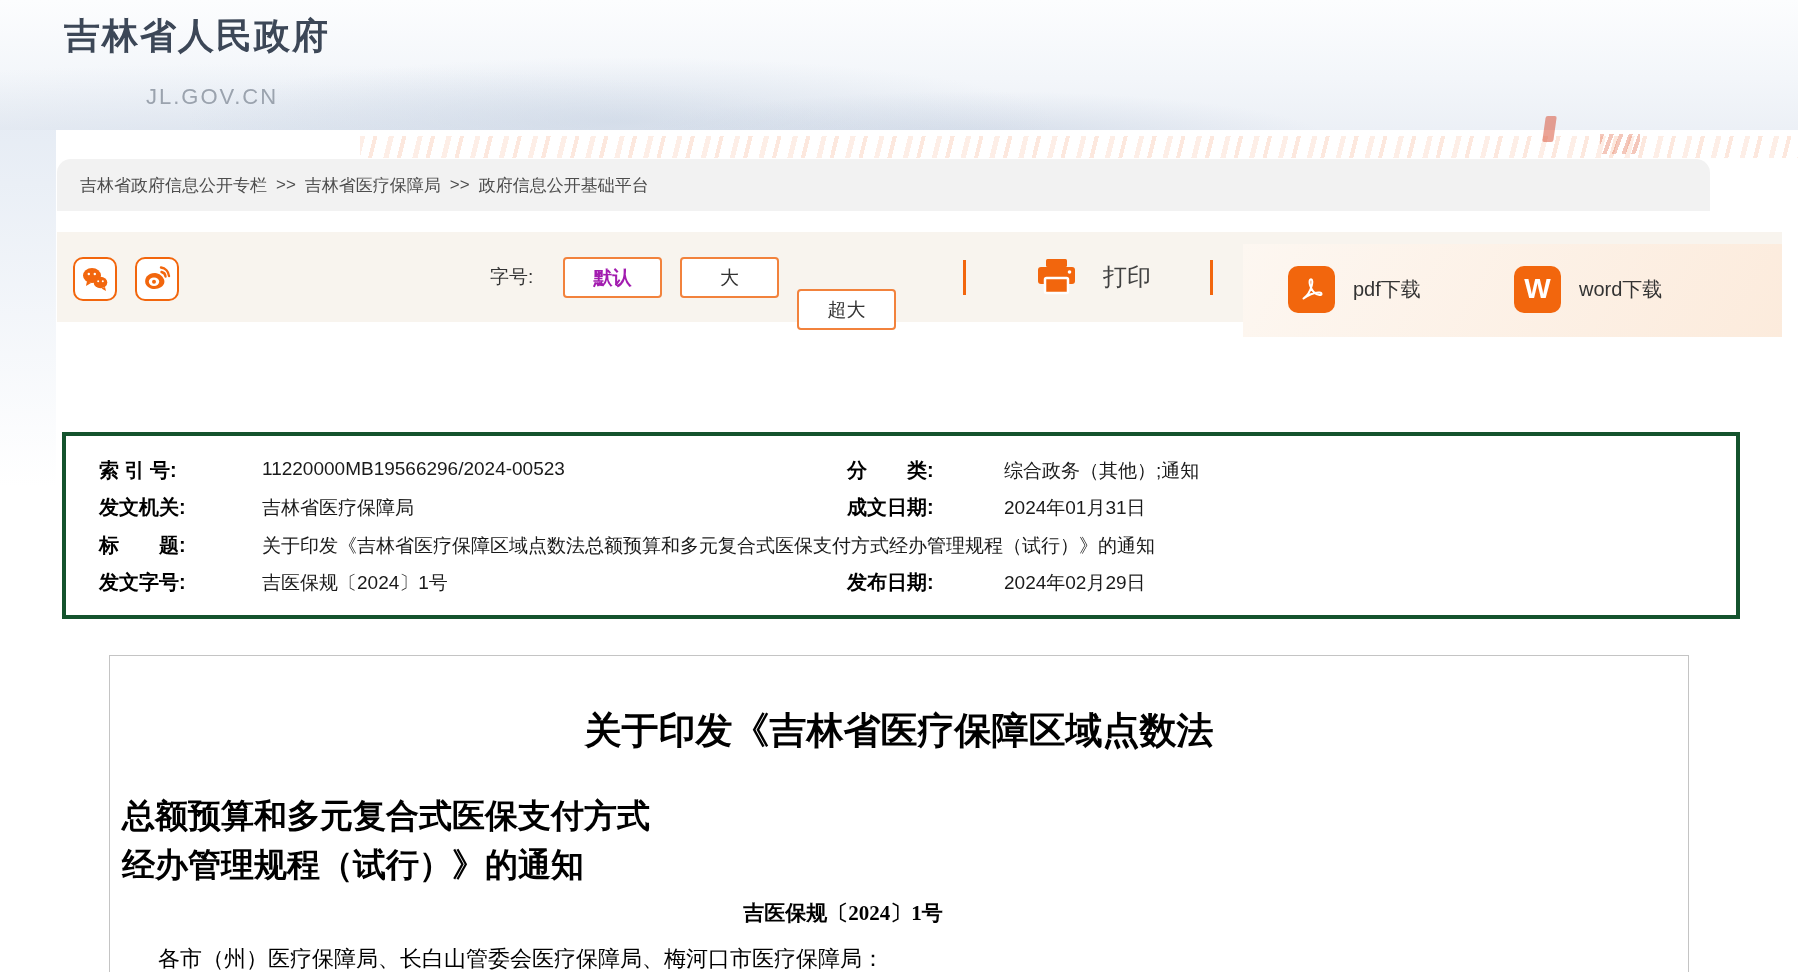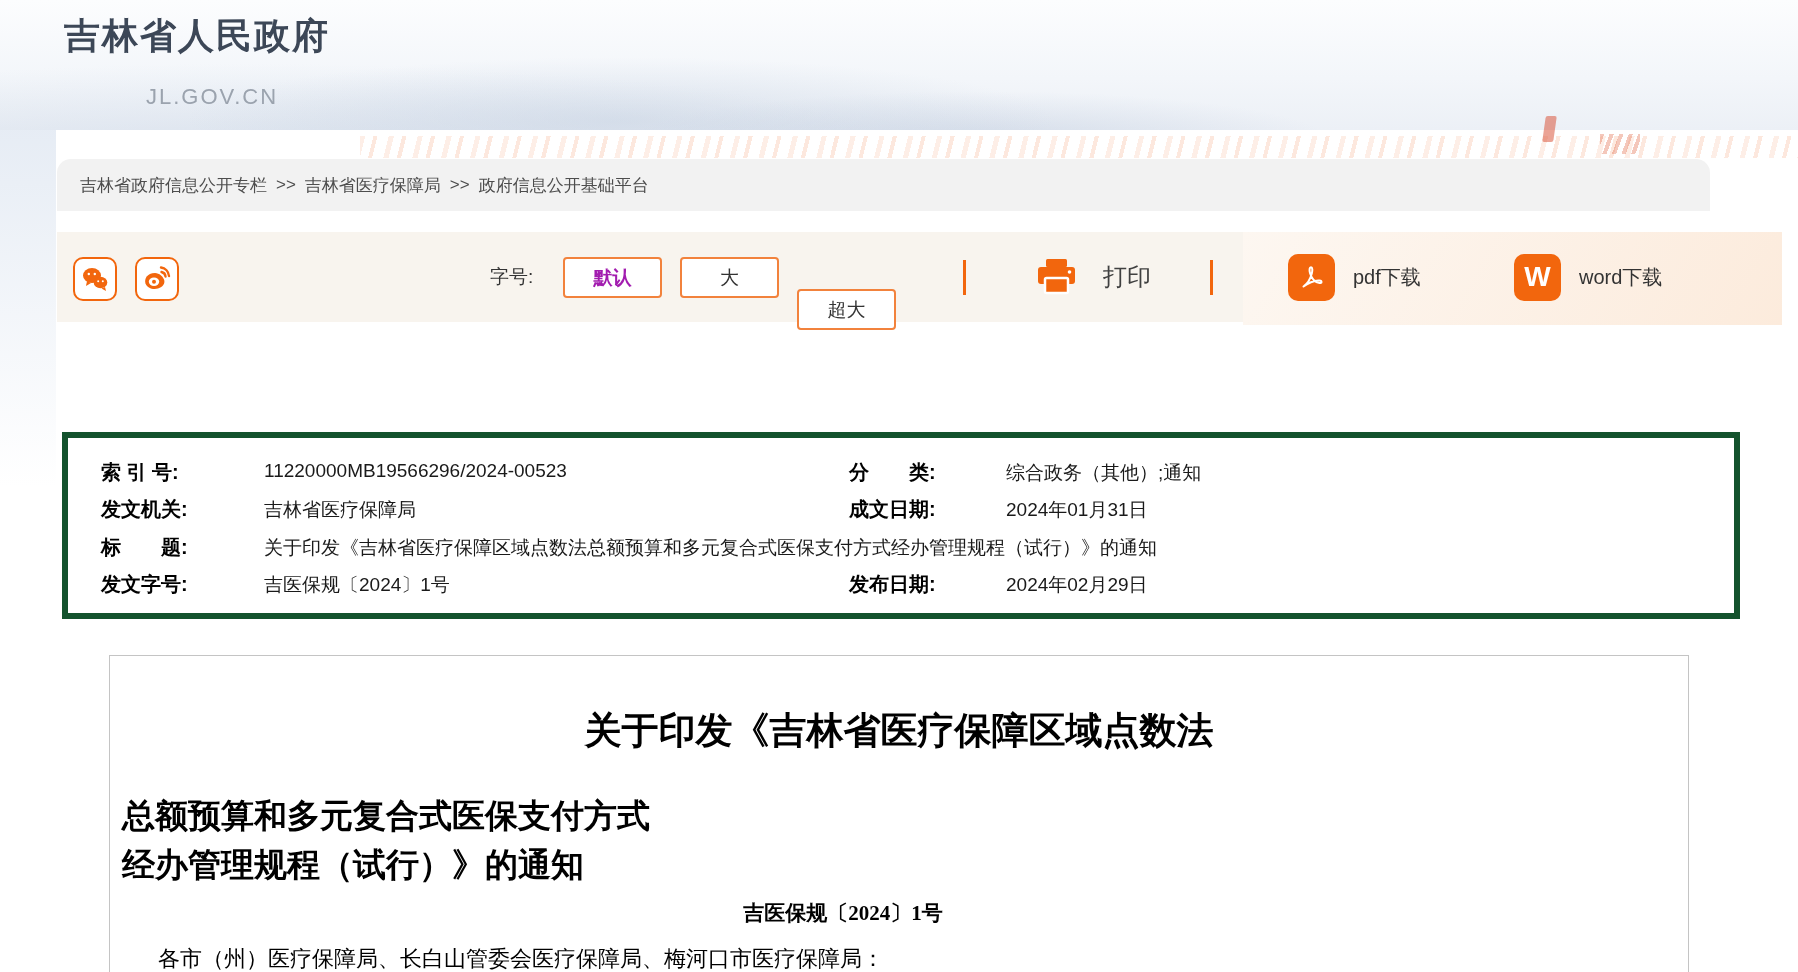--- a/index.html
+++ b/index.html
@@ -82,38 +82,38 @@
   .tool-sep{
     position:absolute;top:28px;width:3px;height:35px;background:#f2660d;
   }
   .sep-1{left:906px;}
   .sep-2{left:1153px;}
   .print-group{
     position:absolute;left:976px;top:0;height:90px;display:flex;align-items:center;gap:23px;cursor:pointer;
   }
   .print-label{font-size:24px;color:#404040;}
   .download-panel{
-    position:absolute;left:1186px;top:0;width:539px;height:93px;
+    position:absolute;left:1186px;top:12px;width:539px;height:93px;
     background:linear-gradient(120deg,#fdf7f1 0%,#fcebdc 100%);
   }
   .dl-btn{
     position:absolute;top:0;height:90px;display:flex;align-items:center;gap:18px;cursor:pointer;
   }
   .dl-pdf{left:45px;}
   .dl-word{left:271px;}
   .dl-icon{
     width:47px;height:47px;border-radius:10px;background:#f2660d;
     display:flex;align-items:center;justify-content:center;
   }
   .dl-label{font-size:20px;color:#333;}
   .word-glyph{color:#fff;font-size:28px;font-weight:800;line-height:1;font-family:"Liberation Sans",sans-serif;}
   
   .meta-box{
     position:absolute;left:62px;top:432px;width:1678px;height:187px;
-    border:6px solid #14532d;background:#fff;box-sizing:border-box;
+    border:4px solid #14532d;background:#fff;box-sizing:border-box;
   }
   .meta-row{position:absolute;left:0;width:100%;height:37px;}
   .meta-row.r1{top:15px;} .meta-row.r2{top:52px;} .meta-row.r3{top:90px;} .meta-row.r4{top:127px;}
   .meta-label{position:absolute;font-size:20px;font-weight:bold;color:#000;top:6px;white-space:nowrap;}
   .meta-value{position:absolute;font-size:19px;color:#1a1a1a;top:7px;white-space:nowrap;}
   .ml-1{left:33px;} .mv-1{left:196px;}
   .ml-2{left:781px;} .mv-2{left:938px;}
   
   .doc-box{
     position:absolute;left:109px;top:655px;width:1580px;height:400px;

